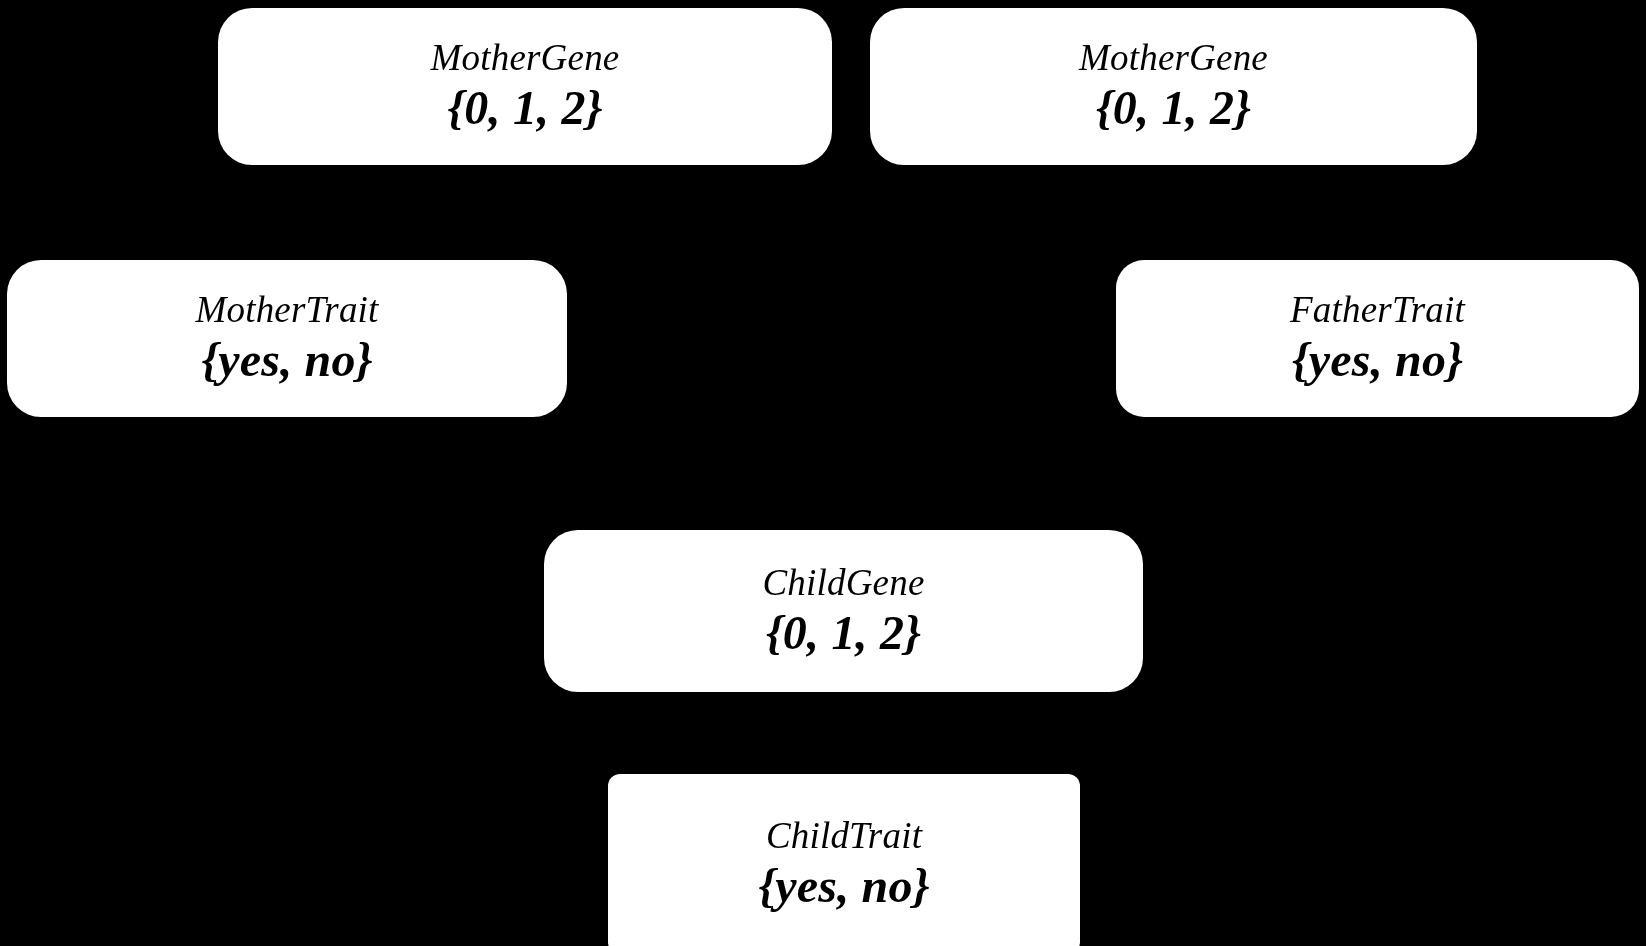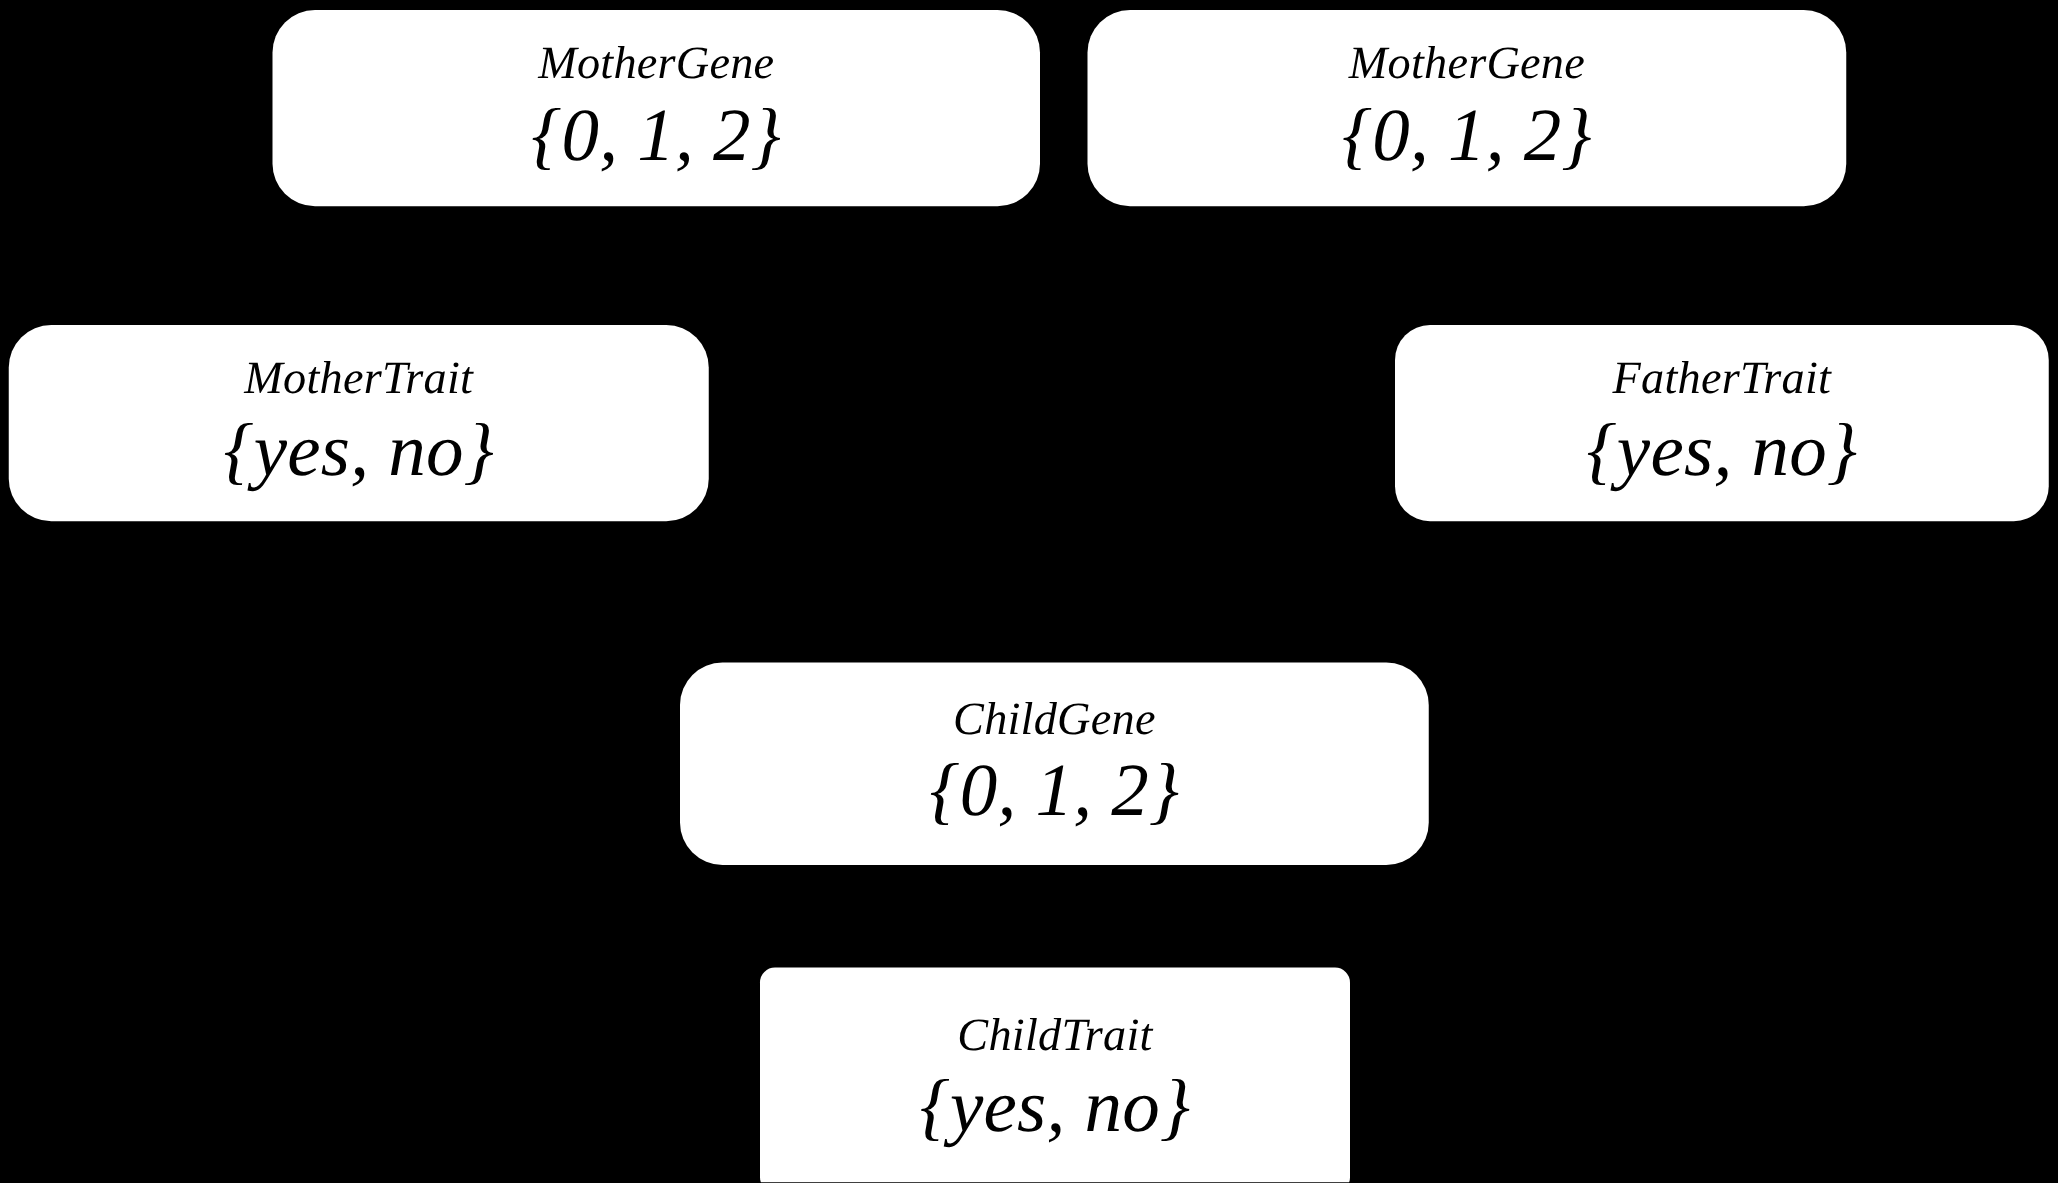--- a/index.html
+++ b/index.html
@@ -31,22 +31,22 @@
   }
   .node-title {
     font-style: italic;
     font-weight: normal;
     font-size: 37px;
     letter-spacing: 0.2px;
     white-space: nowrap;
   }
   .node-domain {
     font-style: italic;
-    font-weight: normal;
-    font-size: 60px;
+    font-weight: bold;
+    font-size: 48px;
     letter-spacing: 0.2px;
     white-space: nowrap;
     margin-top: 0;
   }
 
   
   #node-mother-gene  { left: 218px;  top: 8px;   width: 614px; height: 157px; }
   #node-father-gene  { left: 870px;  top: 8px;   width: 607px; height: 157px; }
   #node-mother-trait { left: 7px;    top: 260px; width: 560px; height: 157px; }
   #node-father-trait { left: 1116px; top: 260px; width: 523px; height: 157px; border-radius: 28px; }

